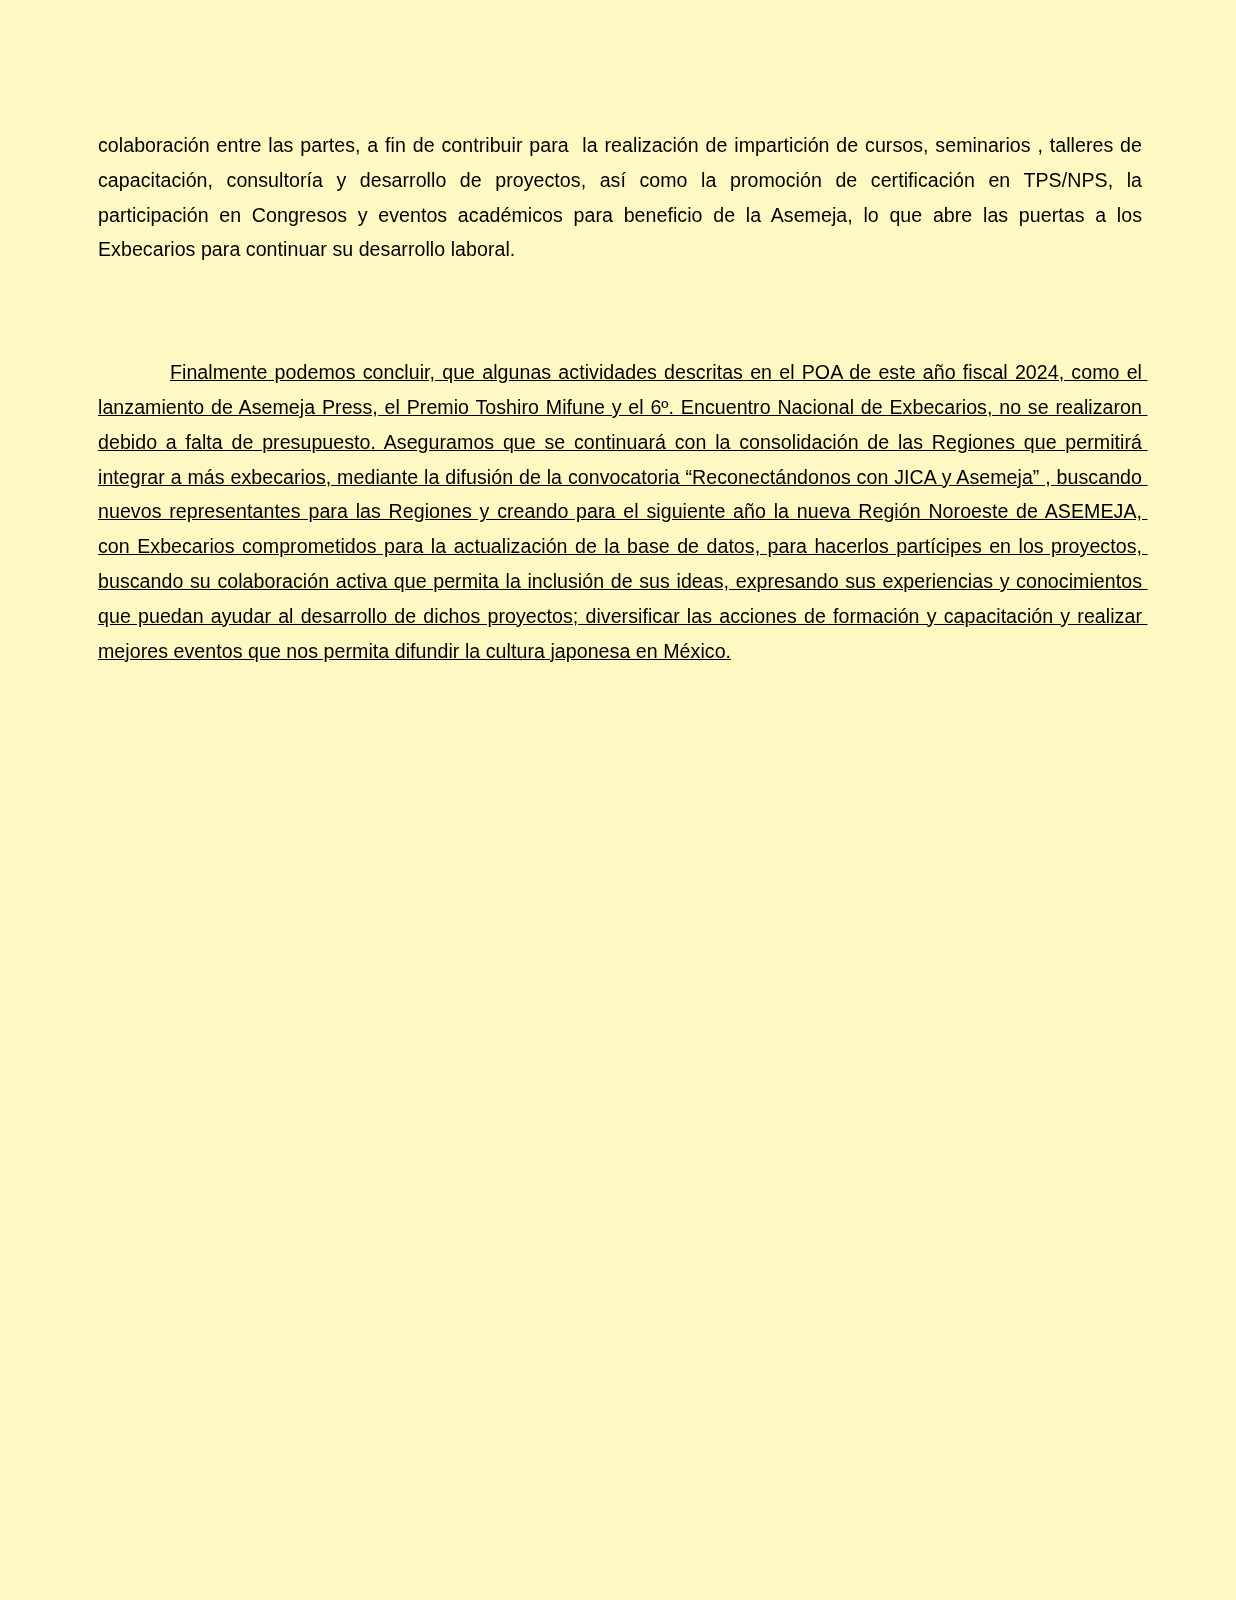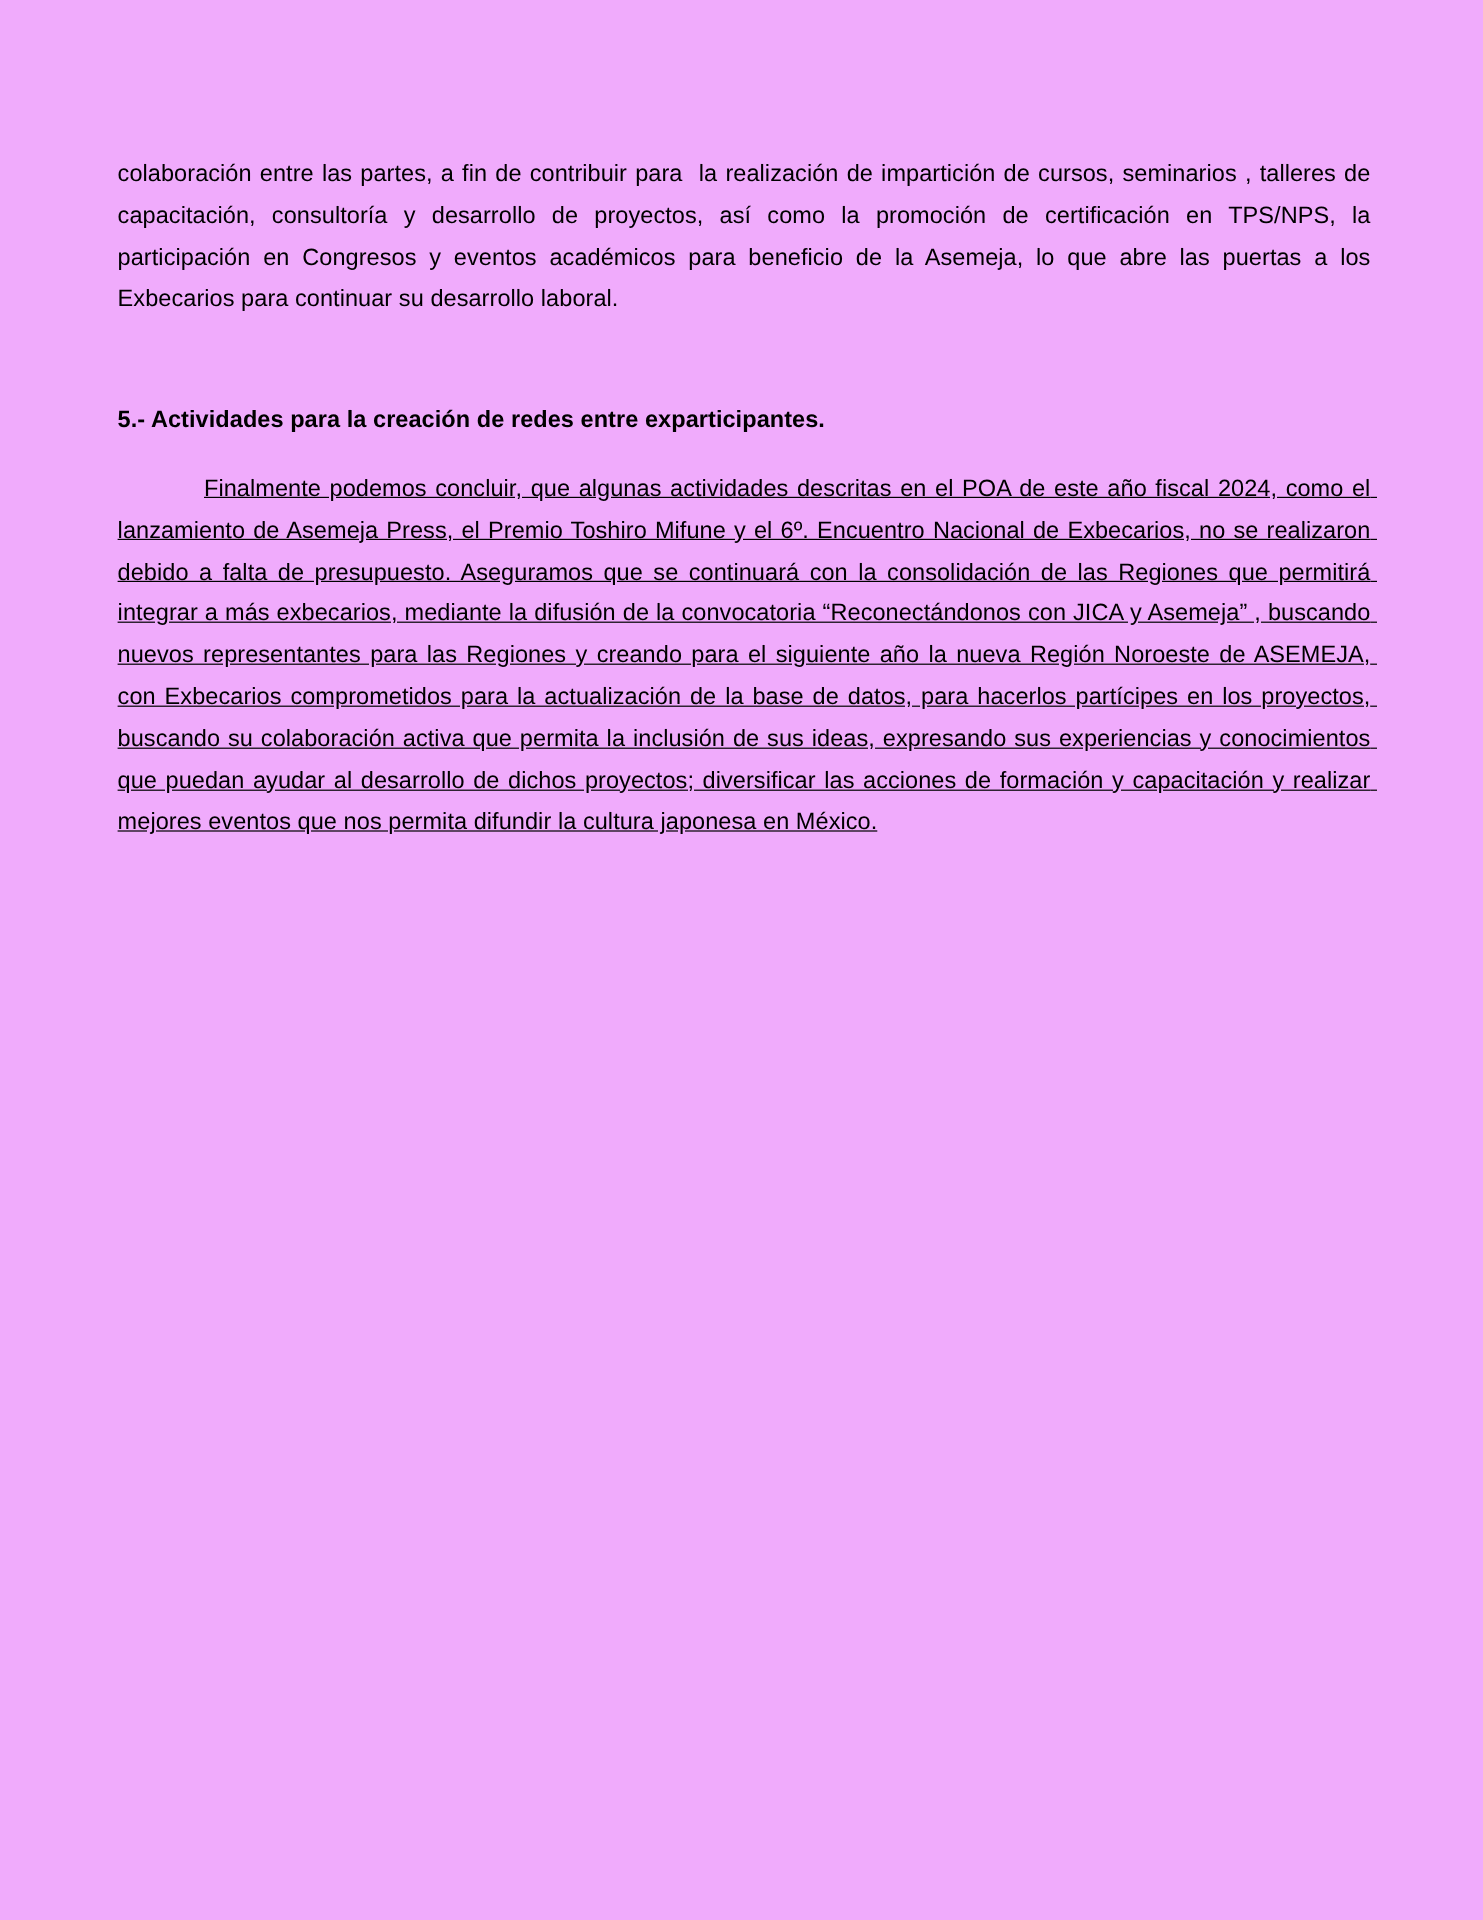--- a/index.html
+++ b/index.html
@@ -8,21 +8,21 @@
     background: #ffffff;
   }
   body {
     font-family: "Liberation Sans", sans-serif;
     color: #000000;
   }
   .page {
     position: relative;
     width: 1236px;
     height: 1600px;
-    background: #f0abfc;
+    background: #fef9c3;
     box-sizing: border-box;
     overflow: hidden;
   }
   .content {
     position: absolute;
     left: 98px;
     top: 128px;
     width: 1044px;
   }
   .para {
@@ -55,20 +55,19 @@
 </head>
 <body>
 
 <div class="page">
   <div class="content">
 
     <p class="para para-continued">colaboración entre las partes, a fin de contribuir para  la realización de impartición de cursos, seminarios , talleres de capacitación, consultoría y desarrollo de proyectos, así como la promoción de certificación en TPS/NPS, la participación en Congresos y eventos académicos para beneficio de la Asemeja, lo que abre las puertas a los Exbecarios para continuar su desarrollo laboral.</p>
 
     <div class="gap-before-heading"></div>
 
-    <p class="heading">5.- Actividades para la creación de redes entre exparticipantes.</p>
 
     <div class="gap-after-heading"></div>
 
     <p class="para para-indented">Finalmente podemos concluir, que algunas actividades descritas en el POA de este año fiscal 2024, como el lanzamiento de Asemeja Press, el Premio Toshiro Mifune y el 6º. Encuentro Nacional de Exbecarios, no se realizaron debido a falta de presupuesto. Aseguramos que se continuará con la consolidación de las Regiones que permitirá integrar a más exbecarios, mediante la difusión de la convocatoria “Reconectándonos con JICA y Asemeja” , buscando nuevos representantes para las Regiones y creando para el siguiente año la nueva Región Noroeste de ASEMEJA, con Exbecarios comprometidos para la actualización de la base de datos, para hacerlos partícipes en los proyectos, buscando su colaboración activa que permita la inclusión de sus ideas, expresando sus experiencias y conocimientos que puedan ayudar al desarrollo de dichos proyectos; diversificar las acciones de formación y capacitación y realizar mejores eventos que nos permita difundir la cultura japonesa en México.</p>
 
   </div>
 </div>
 
 </body></html>

